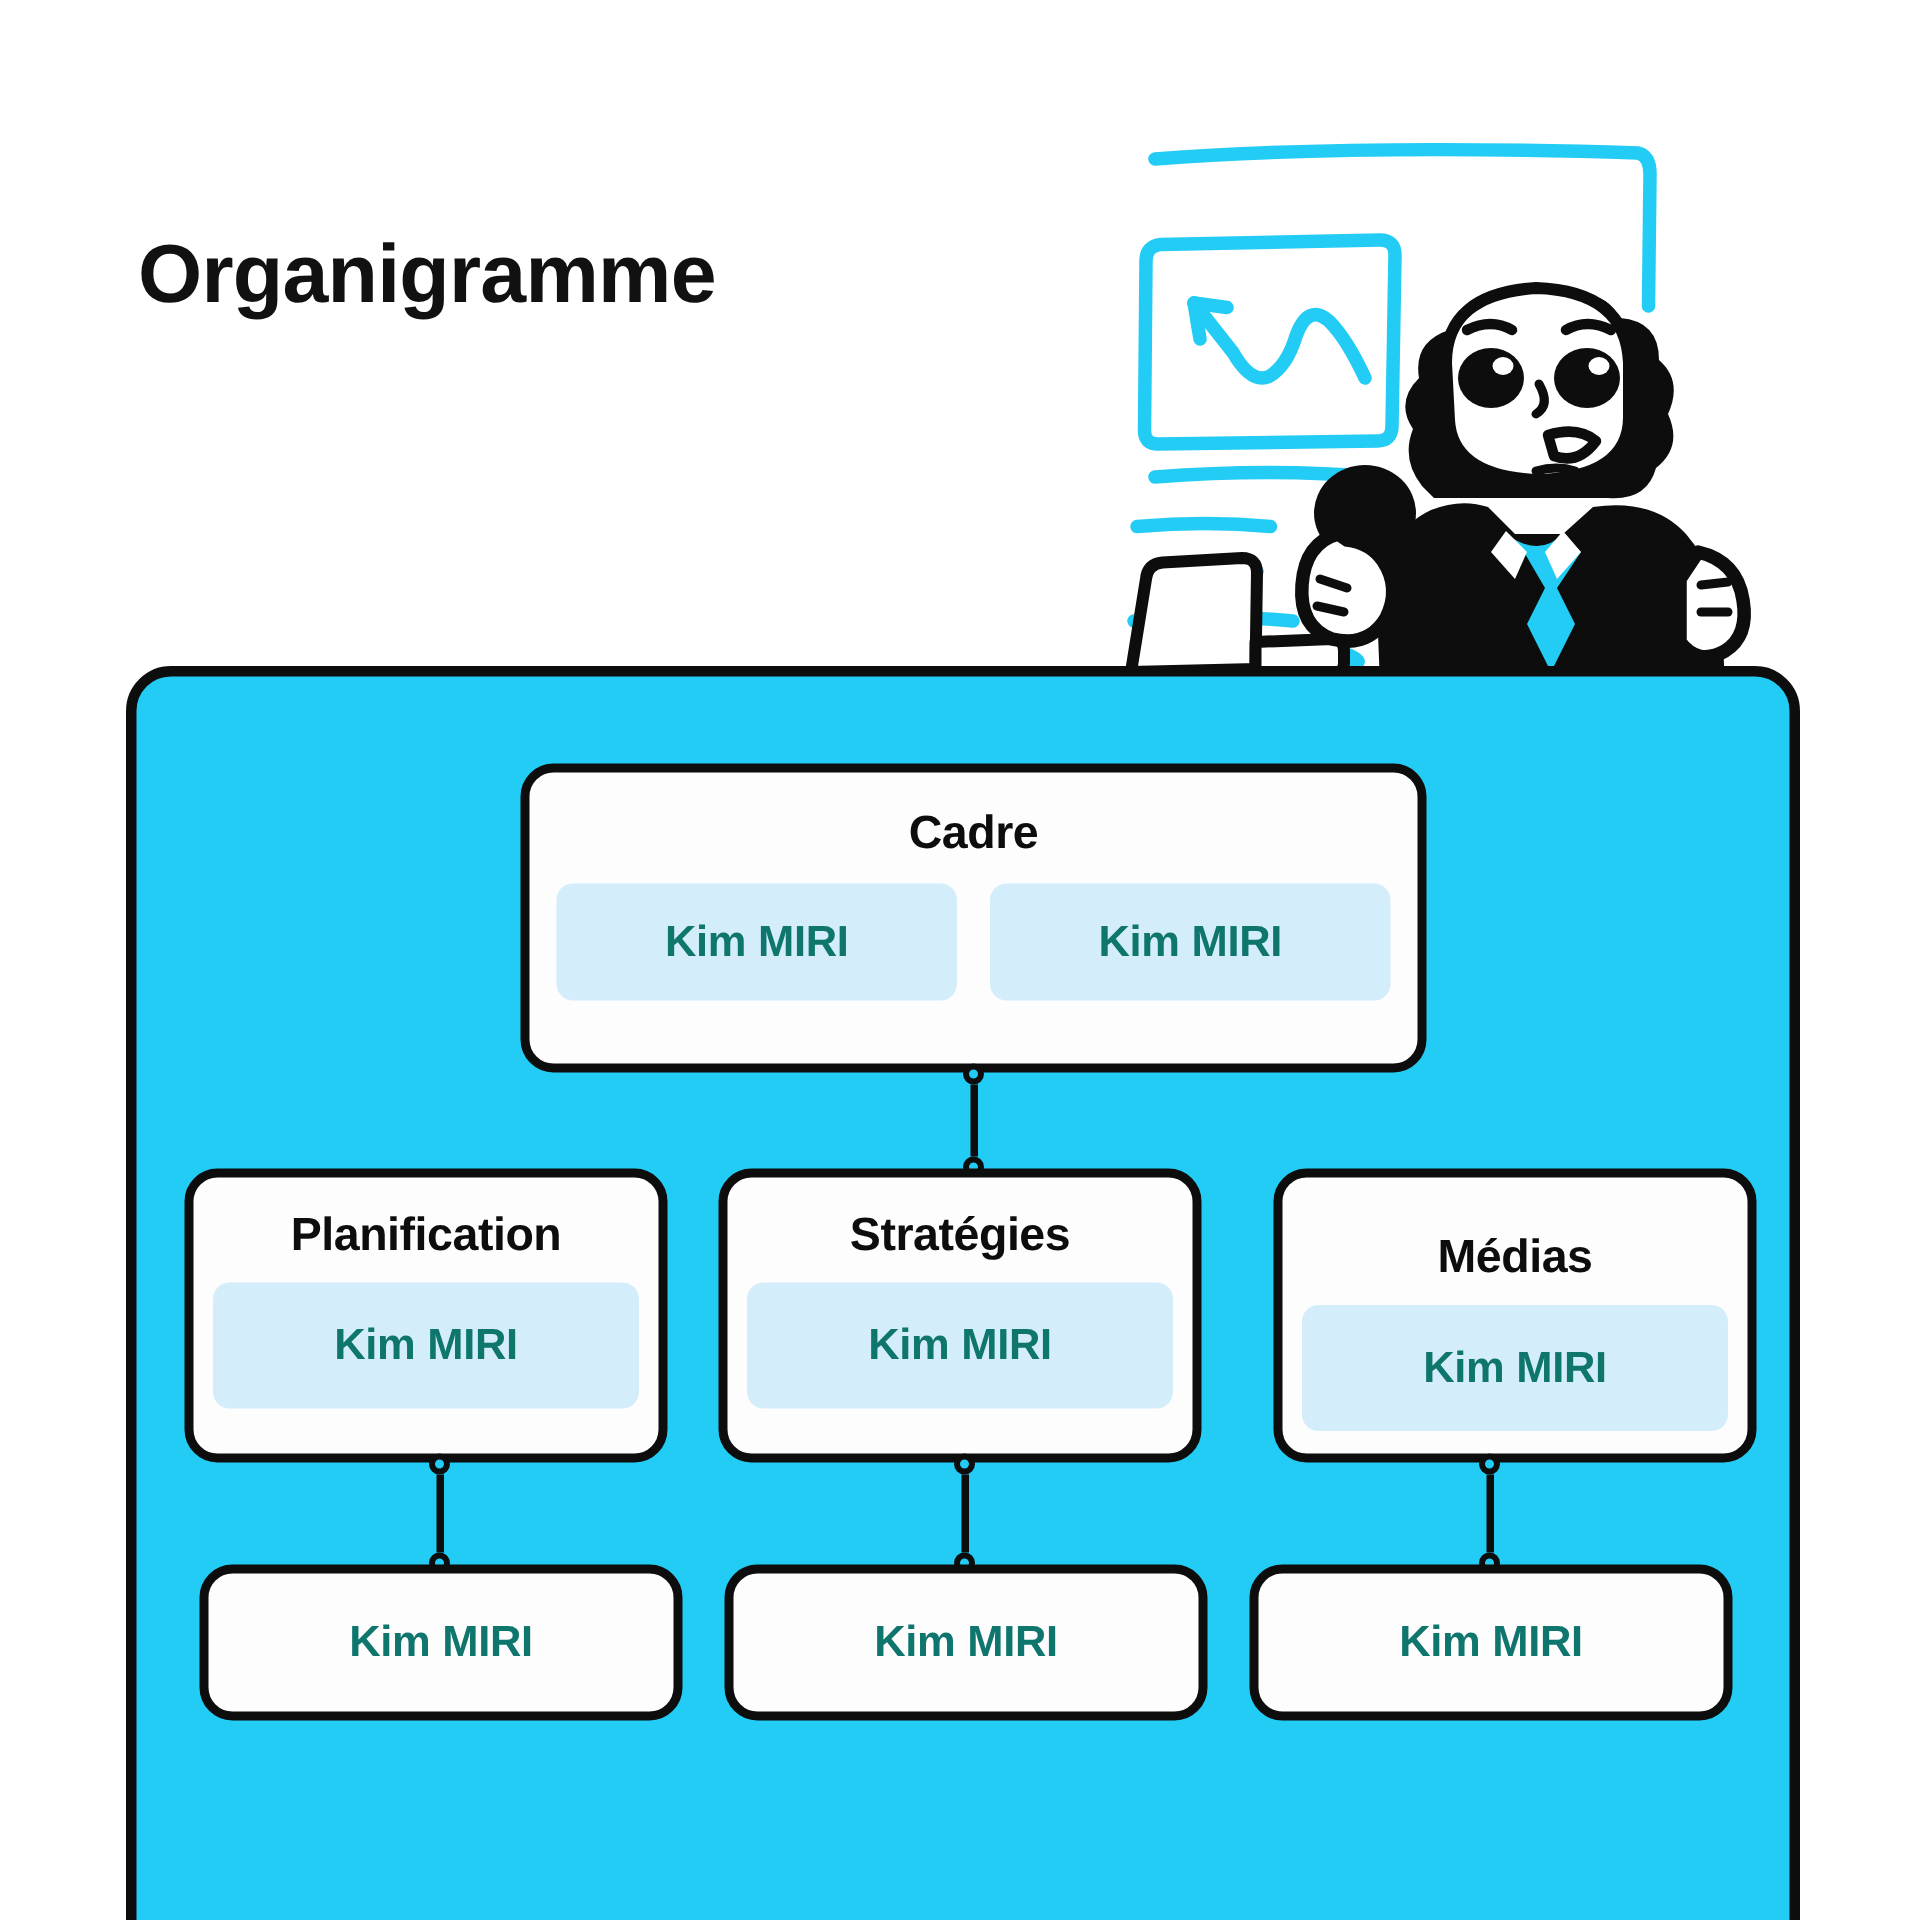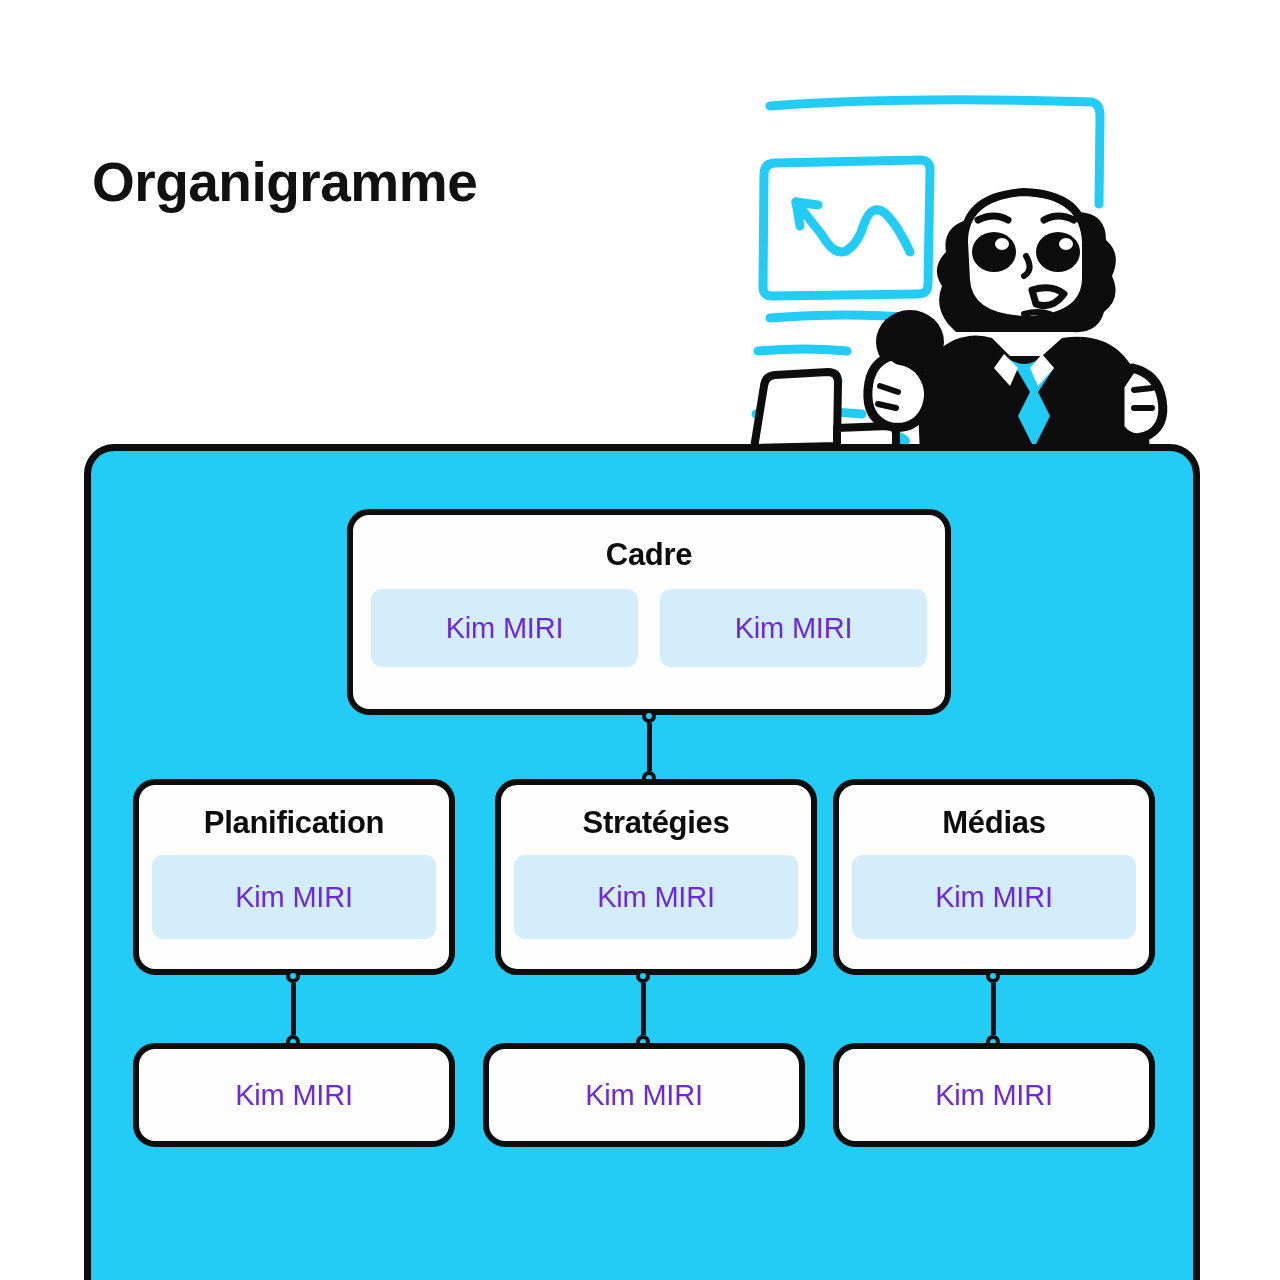--- a/index.html
+++ b/index.html
@@ -93,22 +93,22 @@
     background: #D4EDFB;
     border-radius: 11px;
     display: flex;
     align-items: center;
     justify-content: center;
     box-sizing: border-box;
   }
   .chip-label,
   .plain-label {
     font-size: 29px;
-    font-weight: 400;
-    color: #6d28d9;
+    font-weight: 700;
+    color: #0f766e;
     letter-spacing: -0.2px;
     white-space: nowrap;
   }
 
   
   .card-top {
     left: 256px;
     top: 58px;
     width: 604px;
     height: 206px;
@@ -129,23 +129,23 @@
     top: 328px;
     width: 322px;
     height: 196px;
     padding-top: 20px;
   }
   .card-mid .chip {
     width: 284px;
     height: 84px;
     margin-top: 14px;
   }
-  .card-mid.c1 { left: 42px; }
-  .card-mid.c2 { left: 404px; }
-  .card-mid.c3 { left: 742px; }
+  .card-mid.c1 { left: 32px; }
+  .card-mid.c2 { left: 388px; }
+  .card-mid.c3 { left: 758px; justify-content: center; }
 
   
   .card-bottom {
     top: 592px;
     width: 322px;
     height: 104px;
     justify-content: center;
   }
   .card-bottom.c1 { left: 42px; }
   .card-bottom.c2 { left: 392px; }

